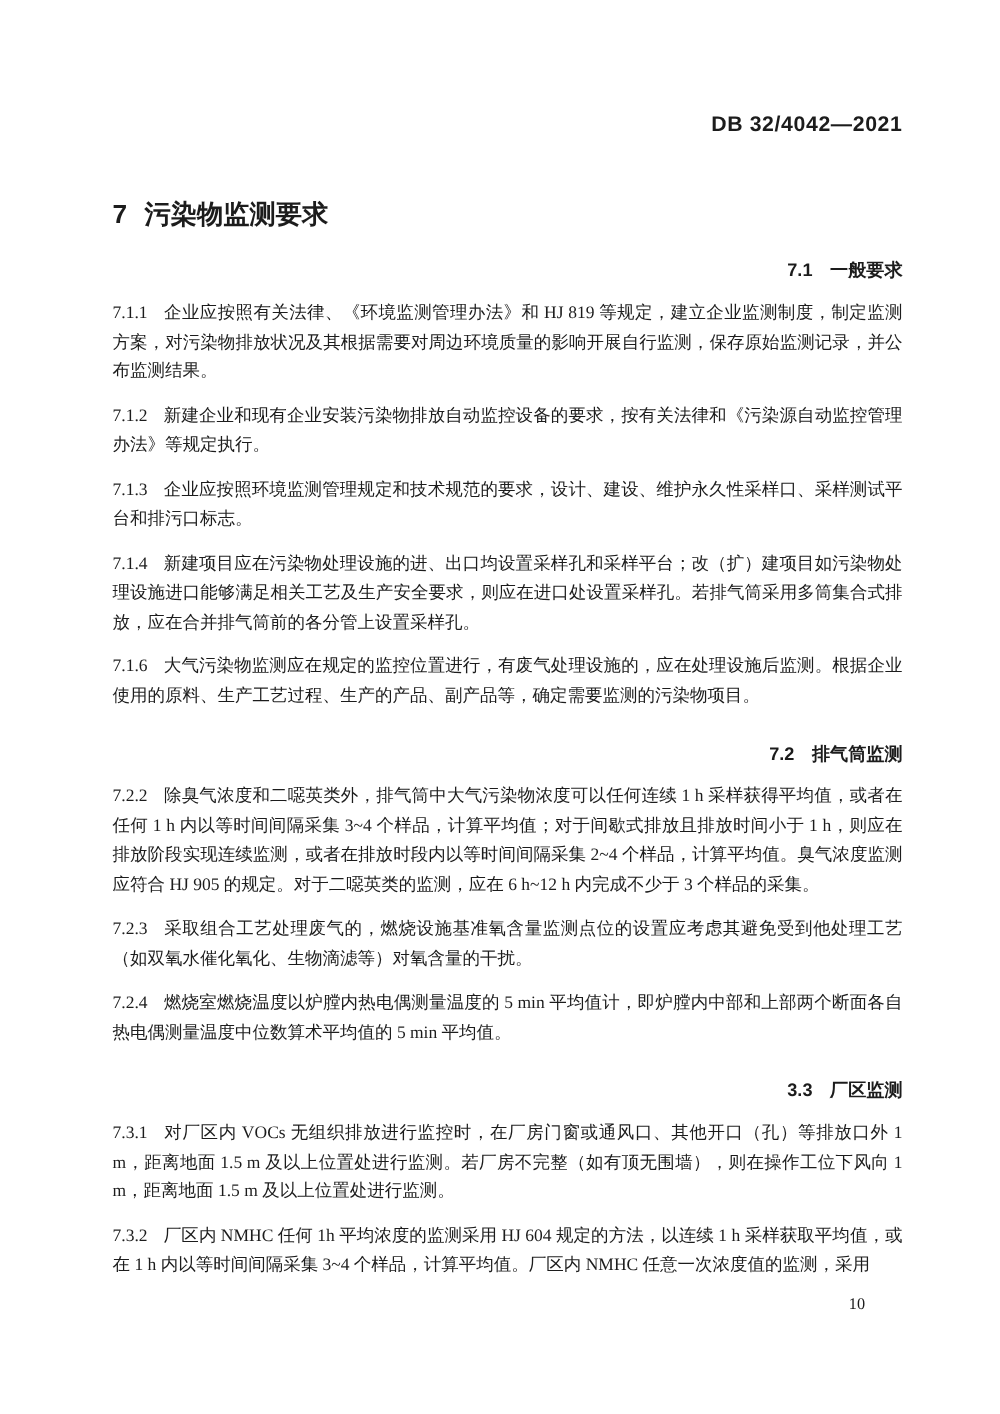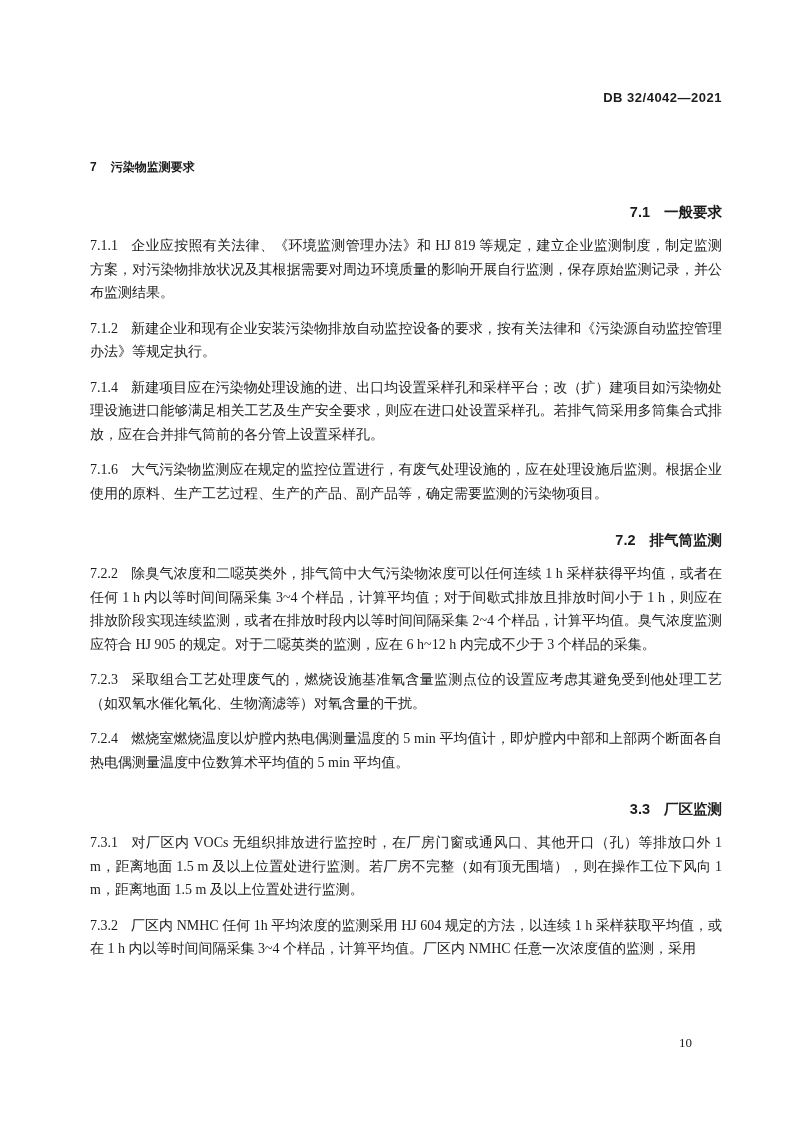--- a/index.html
+++ b/index.html
@@ -13,27 +13,27 @@
     font-size: 14px;
     overflow: hidden;
     box-sizing: border-box;
     padding: 0 78px 0 90px;
   }
   .doc-header {
     padding-top: 90px;
     text-align: right;
     font-family: "Liberation Sans", "DejaVu Sans", sans-serif;
     font-weight: bold;
-    font-size: 13px;
+    font-size: 17px;
     letter-spacing: 0.5px;
   }
   h1.chapter {
     margin: 52px 0 0 0;
     font-family: "Liberation Sans", "DejaVu Sans", sans-serif;
-    font-size: 12px;
+    font-size: 21px;
     font-weight: bold;
     line-height: 20px;
   }
   h2.section {
     margin: 25px 0 0 0;
     font-family: "Liberation Sans", "DejaVu Sans", sans-serif;
     font-size: 14.5px;
     font-weight: bold;
     line-height: 20px;
     text-align: right;
@@ -65,20 +65,21 @@
 
   <h1 class="chapter">
     <span class="num">7</span><span class="ttl">污染物监测要求</span>
   </h1>
 
   <h2 class="section">
     <span class="num">7.1</span><span class="ttl">一般要求</span>
   </h2>
   <p class="clause"><span class="cnum">7.1.1</span><span class="ctext">企业应按照有关法律、《环境监测管理办法》和 HJ 819 等规定，建立企业监测制度，制定监测方案，对污染物排放状况及其根据需要对周边环境质量的影响开展自行监测，保存原始监测记录，并公布监测结果。</span></p>
   <p class="clause"><span class="cnum">7.1.2</span><span class="ctext">新建企业和现有企业安装污染物排放自动监控设备的要求，按有关法律和《污染源自动监控管理办法》等规定执行。</span></p>
+  <p class="clause"><span class="cnum">7.1.3</span><span class="ctext">企业应按照环境监测管理规定和技术规范的要求，设计、建设、维护永久性采样口、采样测试平台和排污口标志。</span></p>
   <p class="clause"><span class="cnum">7.1.4</span><span class="ctext">新建项目应在污染物处理设施的进、出口均设置采样孔和采样平台；改（扩）建项目如污染物处理设施进口能够满足相关工艺及生产安全要求，则应在进口处设置采样孔。若排气筒采用多筒集合式排放，应在合并排气筒前的各分管上设置采样孔。</span></p>
   <p class="clause"><span class="cnum">7.1.6</span><span class="ctext">大气污染物监测应在规定的监控位置进行，有废气处理设施的，应在处理设施后监测。根据企业使用的原料、生产工艺过程、生产的产品、副产品等，确定需要监测的污染物项目。</span></p>
 
   <h2 class="section">
     <span class="num">7.2</span><span class="ttl">排气筒监测</span>
   </h2>
   <p class="clause"><span class="cnum">7.2.2</span><span class="ctext">除臭气浓度和二噁英类外，排气筒中大气污染物浓度可以任何连续 1 h 采样获得平均值，或者在任何 1 h 内以等时间间隔采集 3~4 个样品，计算平均值；对于间歇式排放且排放时间小于 1 h，则应在排放阶段实现连续监测，或者在排放时段内以等时间间隔采集 2~4 个样品，计算平均值。臭气浓度监测应符合 HJ 905 的规定。对于二噁英类的监测，应在 6 h~12 h 内完成不少于 3 个样品的采集。</span></p>
   <p class="clause"><span class="cnum">7.2.3</span><span class="ctext">采取组合工艺处理废气的，燃烧设施基准氧含量监测点位的设置应考虑其避免受到他处理工艺（如双氧水催化氧化、生物滴滤等）对氧含量的干扰。</span></p>
   <p class="clause"><span class="cnum">7.2.4</span><span class="ctext">燃烧室燃烧温度以炉膛内热电偶测量温度的 5 min 平均值计，即炉膛内中部和上部两个断面各自热电偶测量温度中位数算术平均值的 5 min 平均值。</span></p>
 

